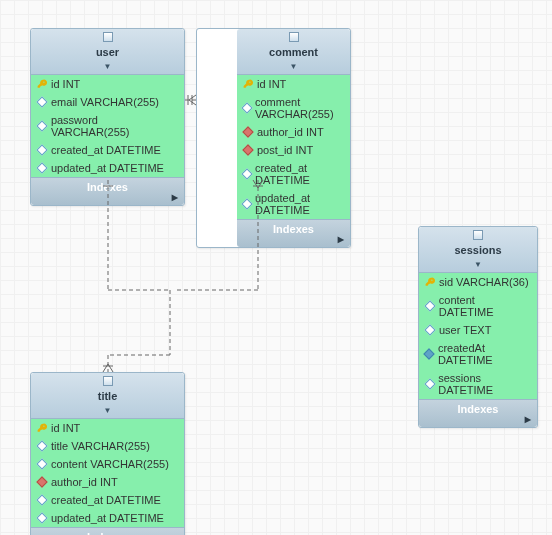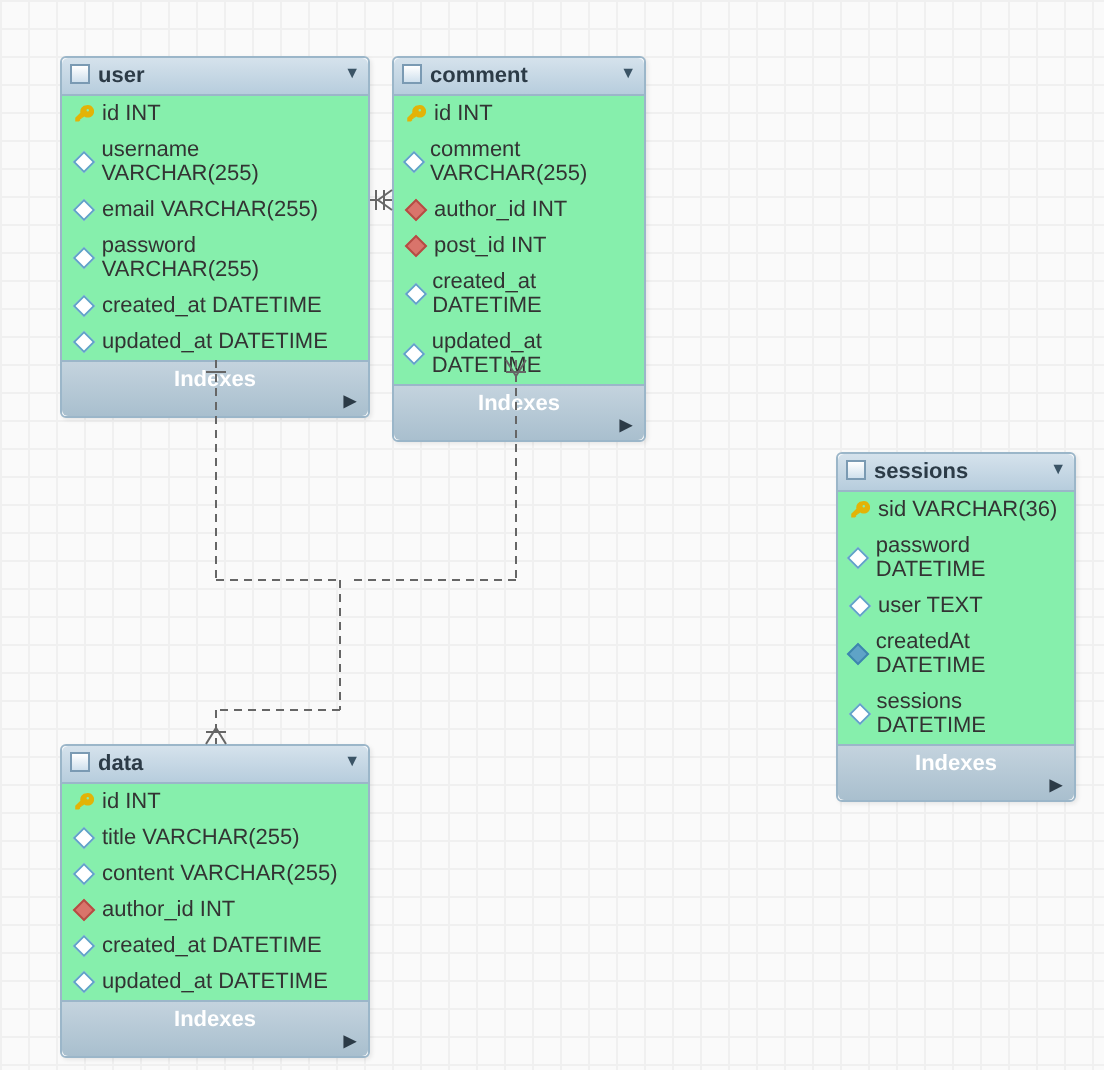--- a/index.html
+++ b/index.html
@@ -21,23 +21,24 @@
     background: #fff;
     border: 1px solid #9bb6c9;
     border-radius: 3px;
     box-shadow: 1px 1px 2px rgba(0,0,0,0.08);
   }
   .table-header {
     background: linear-gradient(#d5e2ec,#b7cddd);
     border-bottom: 1px solid #9bb6c9;
     padding: 3px 4px 3px 4px;
     display: flex;
-    align-items: flex-start;
+    align-items: center;
     gap: 4px;
     border-radius: 3px 3px 0 0;
+    flex-direction: column;
   }
   .table-header .sq {
     width: 10px; height: 10px;
     border: 1px solid #7a9ab3;
     background: linear-gradient(#fff,#cfe0ed);
   }
   .table-header .title {
     font-weight: bold;
     color: #2c3b47;
     flex: 1;
@@ -92,26 +93,20 @@
           <svg viewBox="0 0 16 16">
             <path fill="#e3b306" d="M10 1a5 5 0 0 0-4.9 6L1 11v3h3l1-1v-1h1v-1h1l1.1-1.1A5 5 0 1 0 10 1zm2 4a1 1 0 1 1-2 0 1 1 0 0 1 2 0z"></path>
           </svg>
         </span>
         <span>id INT</span>
       </div>
       <div class="col">
         <span class="ico">
           <span class="dia open"></span>
         </span>
-        <span>username VARCHAR(255)</span>
-      </div>
-      <div class="col">
-        <span class="ico">
-          <span class="dia open"></span>
-        </span>
         <span>email VARCHAR(255)</span>
       </div>
       <div class="col">
         <span class="ico">
           <span class="dia open"></span>
         </span>
         <span>password VARCHAR(255)</span>
       </div>
       <div class="col">
         <span class="ico">
@@ -125,21 +120,21 @@
         </span>
         <span>updated_at DATETIME</span>
       </div>
     </div>
   <div class="indexes">
     <span>Indexes</span>
     <span class="arrow">▶</span>
   </div>
 </div>
 
-<div class="table" style="left:196px; top:28px; width:127px;">
+<div class="table" style="left:196px; top:28px; width:155px;padding-left:40px;">
   <div class="table-header">
     <span class="sq"></span>
     <span class="title">comment</span>
     <span class="arrow">▼</span>
   </div>
   <div class="cols">
       <div class="col">
         <span class="ico key">
           <svg viewBox="0 0 16 16">
             <path fill="#e3b306" d="M10 1a5 5 0 0 0-4.9 6L1 11v3h3l1-1v-1h1v-1h1l1.1-1.1A5 5 0 1 0 10 1zm2 4a1 1 0 1 1-2 0 1 1 0 0 1 2 0z"></path>
@@ -196,21 +191,21 @@
           <svg viewBox="0 0 16 16">
             <path fill="#e3b306" d="M10 1a5 5 0 0 0-4.9 6L1 11v3h3l1-1v-1h1v-1h1l1.1-1.1A5 5 0 1 0 10 1zm2 4a1 1 0 1 1-2 0 1 1 0 0 1 2 0z"></path>
           </svg>
         </span>
         <span>sid VARCHAR(36)</span>
       </div>
       <div class="col">
         <span class="ico">
           <span class="dia open"></span>
         </span>
-        <span>password DATETIME</span>
+        <span>content DATETIME</span>
       </div>
       <div class="col">
         <span class="ico">
           <span class="dia open"></span>
         </span>
         <span>user TEXT</span>
       </div>
       <div class="col">
         <span class="ico">
           <span class="dia filled-blue"></span>
@@ -226,21 +221,21 @@
     </div>
   <div class="indexes">
     <span>Indexes</span>
     <span class="arrow">▶</span>
   </div>
 </div>
 
 <div class="table" style="left:30px; top:372px; width:155px;">
   <div class="table-header">
     <span class="sq"></span>
-    <span class="title">data</span>
+    <span class="title">title</span>
     <span class="arrow">▼</span>
   </div>
   <div class="cols">
       <div class="col">
         <span class="ico key">
           <svg viewBox="0 0 16 16">
             <path fill="#e3b306" d="M10 1a5 5 0 0 0-4.9 6L1 11v3h3l1-1v-1h1v-1h1l1.1-1.1A5 5 0 1 0 10 1zm2 4a1 1 0 1 1-2 0 1 1 0 0 1 2 0z"></path>
           </svg>
         </span>
         <span>id INT</span>

